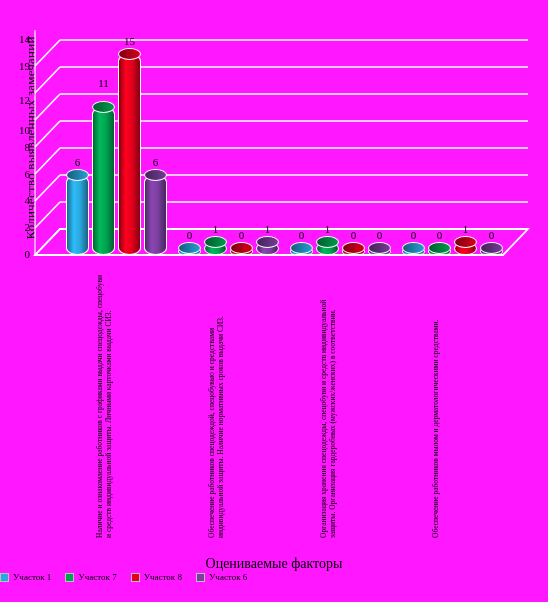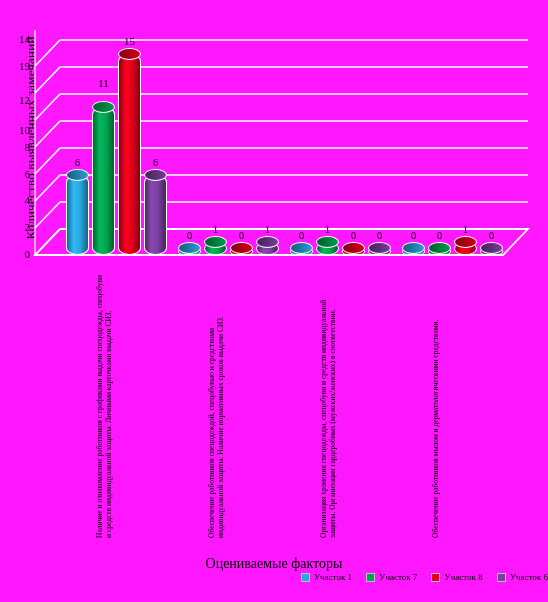--- a/index.html
+++ b/index.html
@@ -107,21 +107,21 @@
     color: #000000;
   }
 
   
   .legend {
     position: absolute;
     left: 0;
     top: 572px;
     width: 548px;
     display: flex;
-    justify-content: flex-end;
+    justify-content: flex-start;
     align-items: center;
     gap: 14px;
   }
   .legend-item {
     display: flex;
     align-items: center;
     gap: 4px;
   }
   .legend-swatch {
     width: 9px;

